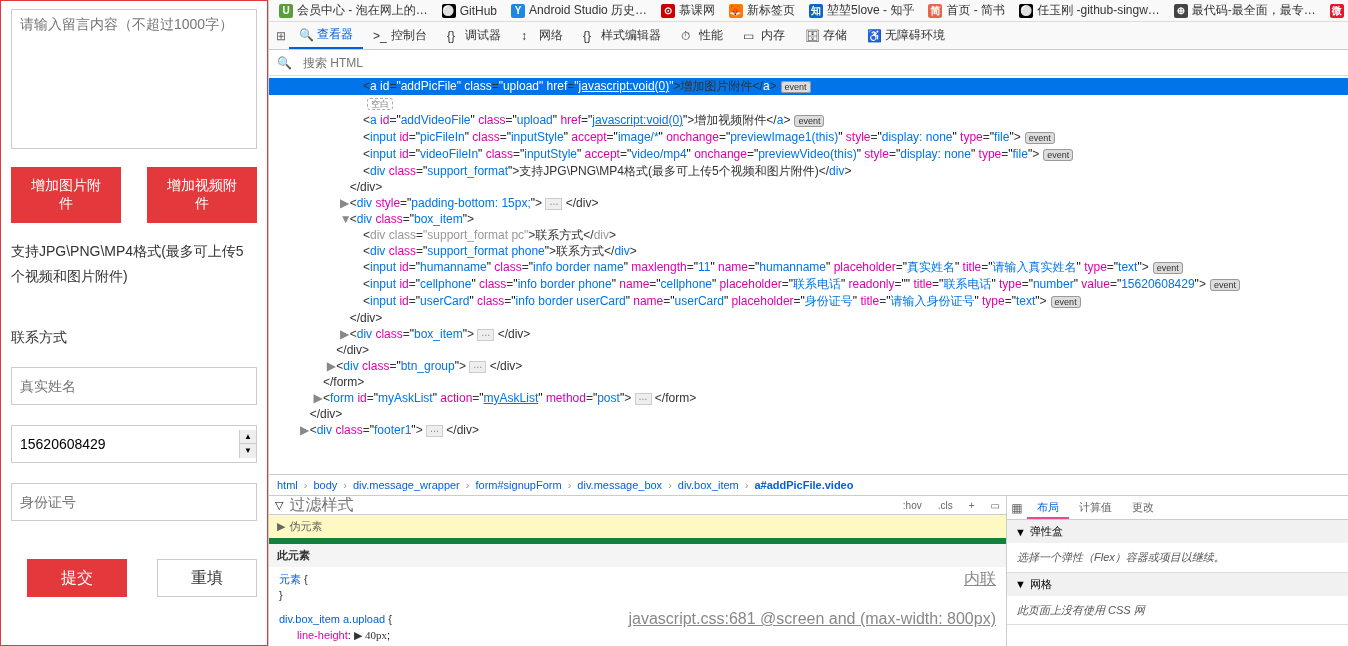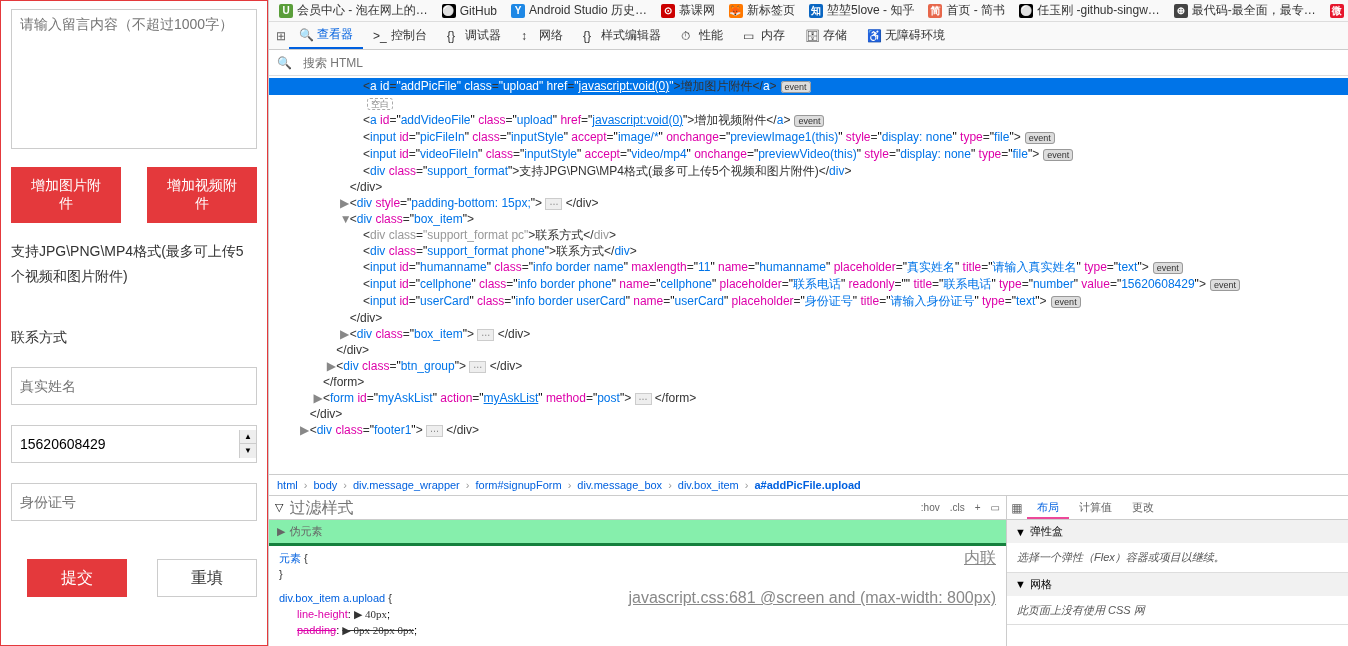--- a/index.html
+++ b/index.html
@@ -52,23 +52,23 @@
 .ellips-box { display: inline-block; background: #eee; border: 1px solid #ccc; padding: 0 3px; font-size: 9px; color: #666; line-height: 10px; }
 
 .crumb { height: 22px; border-top: 1px solid #ccc; border-bottom: 1px solid #ccc; display: flex; align-items: center; padding: 0 8px; font-size: 11px; color: #0060df; gap: 2px; }
 .crumb span { cursor: pointer; }
 .crumb .sep { color: #999; margin: 0 4px; }
 
 .bottom { display: flex; height: 150px; }
 .styles-pane { width: 738px; border-right: 1px solid #ccc; display: flex; flex-direction: column; font-family: Consolas, monospace; font-size: 11px; overflow: hidden; }
 .styles-toolbar { height: 24px; display: flex; align-items: center; border-bottom: 1px solid #ccc; padding: 0 6px; gap: 6px; }
 .styles-toolbar input { border: none; font-size: 16px; flex: 1; outline: none; }
-.st-right { margin-left: auto; display: flex; gap: 10px; }
+.st-right { margin-left: auto; display: flex; gap: 16px; }
 .st-chip { font-size: 10px; color: #666; cursor: pointer; }
-.pseudo { padding: 4px 8px; background: #86efac; border-bottom: 3px solid #15803d; color: #666; }
+.pseudo { padding: 4px 8px; background: #fef9c3; border-bottom: 6px solid #15803d; color: #666; }
 .pseudo .tw { margin-right: 4px; }
 .rule-hdr { padding: 4px 8px; background: #f4f4f4; color: #333; font-weight: bold; }
 .rule-body { padding: 4px 10px; line-height: 16px; }
 .selector { color: #0060df; }
 .prop { color: #dd00a9; margin-left: 18px; }
 .pval { color: #333; font-family: Liberation Serif, serif; }
 .src { float: right; color: #888; font-size: 16px; text-decoration: underline; }
 .strike { text-decoration: line-through; }
 
 .layout-pane { flex: 1; display: flex; flex-direction: column; }
@@ -233,36 +233,37 @@
         <span>body</span>
         <span class="sep">›</span>
         <span>div.message_wrapper</span>
         <span class="sep">›</span>
         <span>form#signupForm</span>
         <span class="sep">›</span>
         <span>div.message_box</span>
         <span class="sep">›</span>
         <span>div.box_item</span>
         <span class="sep">›</span>
-        <span style="font-weight: bold;">a#addPicFile.upload</span>
+        <span style="font-weight: bold;">a#addPicFile.video</span>
       </div>
 
     <div class="bottom">
       <div class="styles-pane">
         <div class="styles-toolbar">
           <span>▽</span>
           <input placeholder="过滤样式" style="">
           <div class="st-right">
             <span class="st-chip">:hov</span>
             <span class="st-chip">.cls</span>
             <span class="st-chip">+</span>
             <span class="st-chip">▭</span>
           </div>
         </div>
         <div class="pseudo"><span class="tw">▶</span><span>伪元素</span></div>
+        <div class="rule-hdr">此元素</div>
         <div class="rule-body">
           <span class="selector">元素</span> <span class="txt">{</span>
           <span class="src">内联</span><br>
           <span class="txt">}</span>
         </div>
         <div class="rule-body">
           <span class="selector">div.box_item a.upload</span> <span class="txt">{</span>
           <span class="src">javascript.css:681 @screen and (max-width: 800px)</span><br>
           <span id="props"><div><span class="prop">line-height</span>: <span class="pval">▶ 40px</span>;</div><div><span class="prop strike">padding</span>: <span class="pval strike">▶ 0px 20px 0px</span>;</div></span>
         </div>

